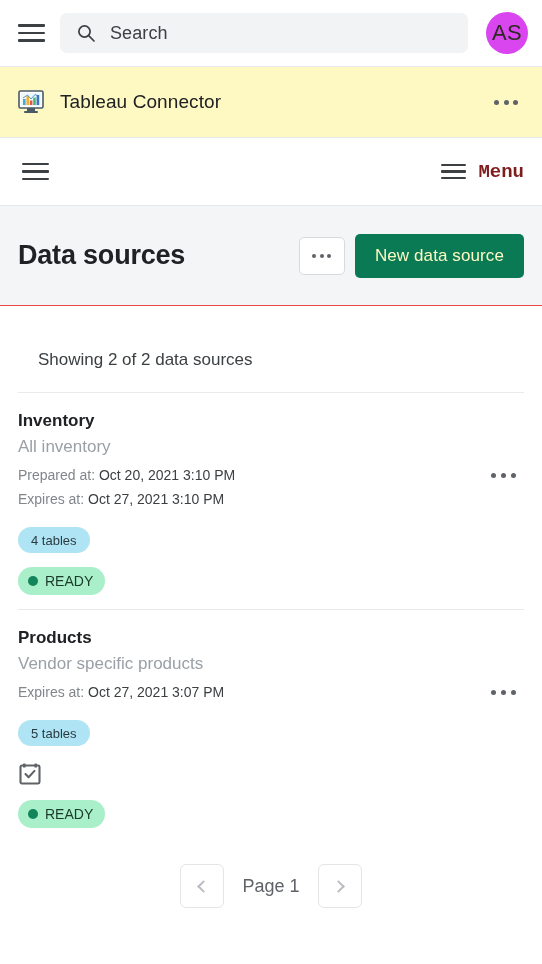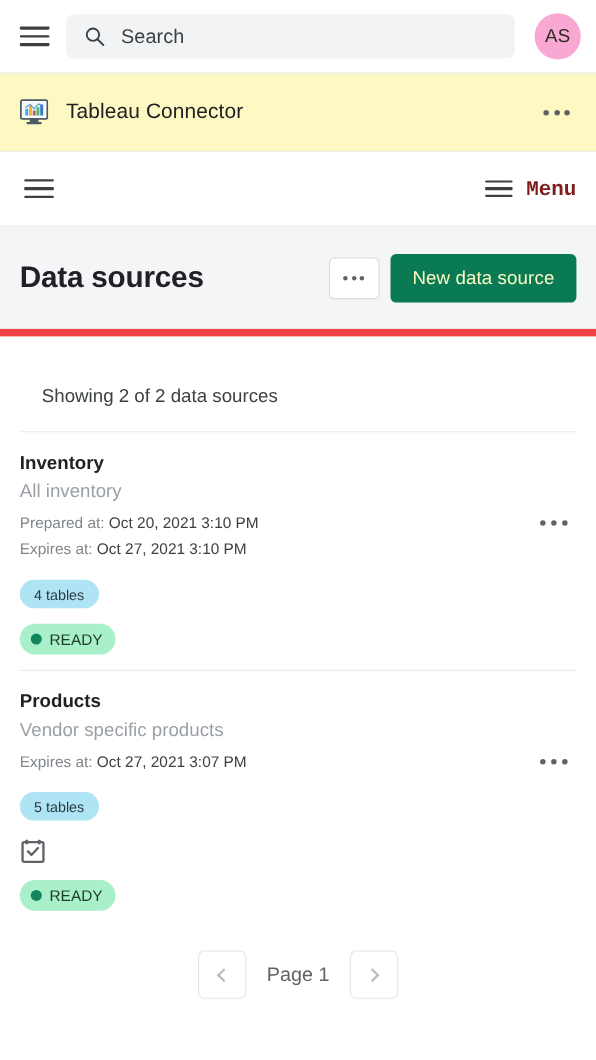--- a/index.html
+++ b/index.html
@@ -47,24 +47,24 @@
   .search-icon { flex: 0 0 auto; display: block; }
   .search-placeholder {
     font-size: 18px;
     color: #3c4043;
     letter-spacing: .1px;
   }
   .avatar {
     flex: 0 0 auto;
     width: 42px; height: 42px;
     border-radius: 50%;
-    background: #f9a8d4;
+    background: #d946ef;
     color: #2d2a21;
     display: flex; align-items: center; justify-content: center;
-    font-size: 17px;
+    font-size: 22px;
     letter-spacing: .3px;
     cursor: pointer;
     margin-left: 6px;
   }
 
   
   .appstrip {
     height: 72px;
     background: #fef9c3;
     border-top: 1px solid #e6e8ea;
@@ -126,21 +126,21 @@
     font-family: Liberation Mono, monospace;
   }
 
   
   .pagehead {
     background: #f4f5f6;
     height: 100px;
     display: flex;
     align-items: center;
     padding: 0 18px;
-    border-bottom: 7px solid #ef4444;
+    border-bottom: 1px solid #ef4444;
   }
   .page-title {
     font-size: 27px;
     font-weight: bold;
     color: #202124;
     flex: 1 1 auto;
     letter-spacing: -.2px;
   }
   .btn-ghost {
     width: 46px; height: 38px;

